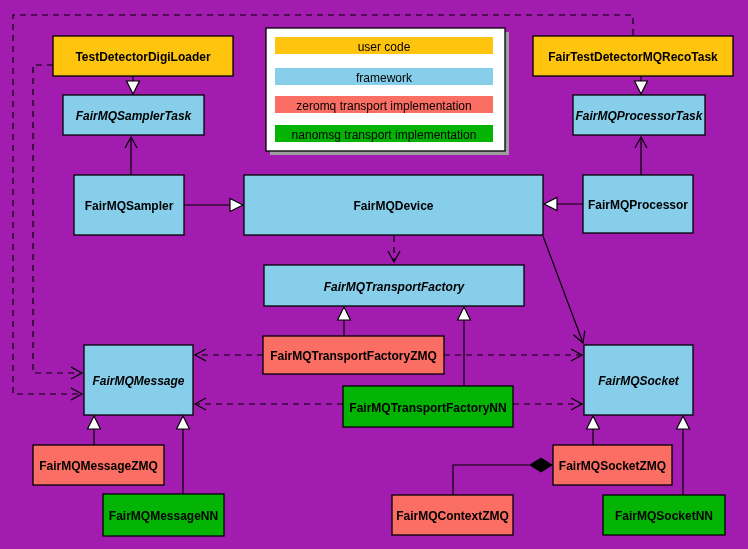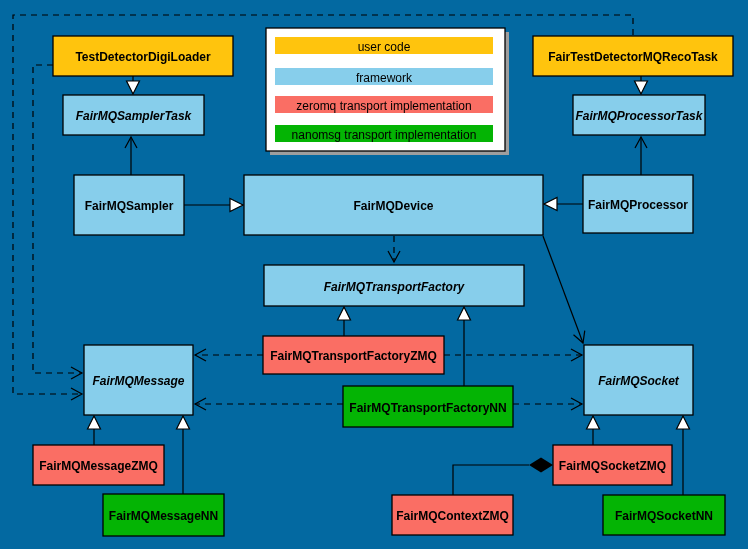--- a/index.html
+++ b/index.html
@@ -1,16 +1,16 @@
 <!DOCTYPE html>
 <html><head>
 <meta charset="utf-8">
 <style>
   html,body{margin:0;padding:0;background:#ffffff;}
-  #stage{position:relative;width:748px;height:549px;background:#0369a1;overflow:hidden;}
+  #stage{position:relative;width:748px;height:549px;background:#a21caf;overflow:hidden;}
   svg{display:block;}
   text{
     font-family:"Liberation Sans","DejaVu Sans",sans-serif;
     font-size:12px;
     font-weight:bold;
     fill:#000;
     text-anchor:middle;
     dominant-baseline:central;
   }
   .abstract{font-style:italic;}

